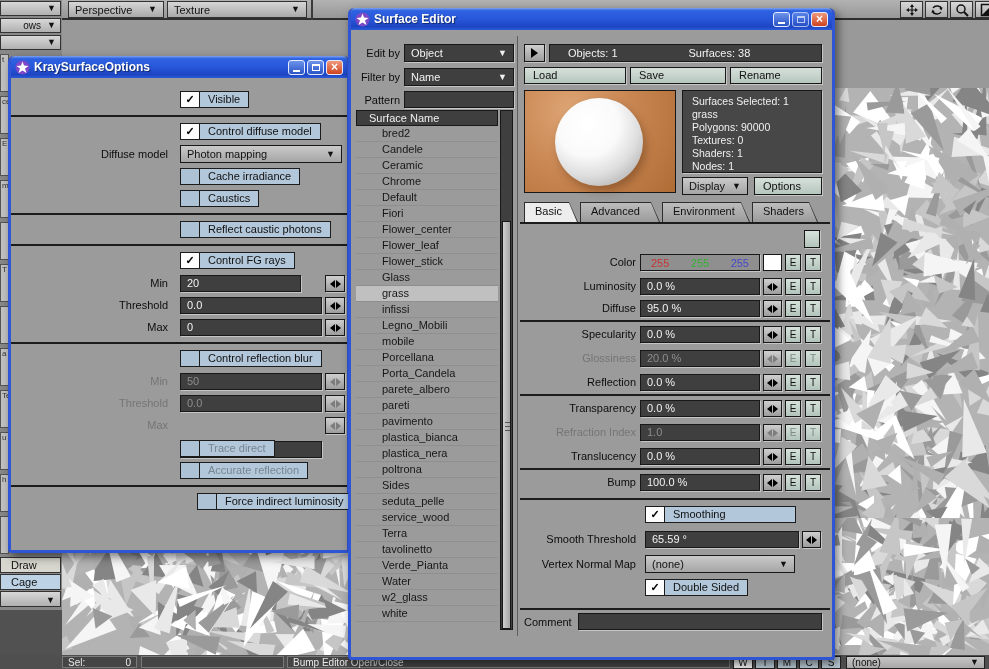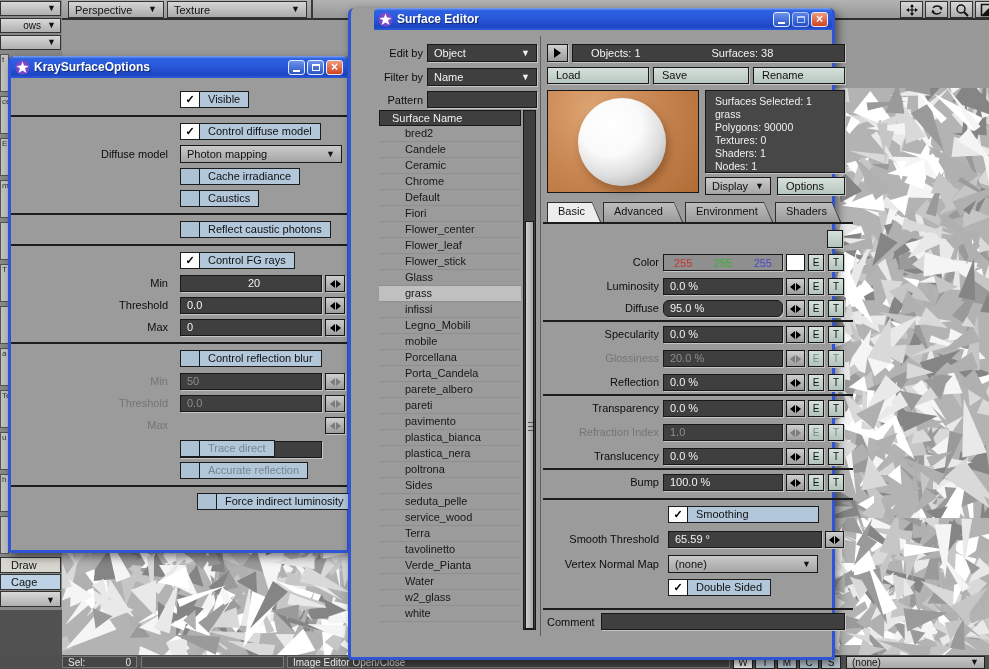--- a/index.html
+++ b/index.html
@@ -1419,21 +1419,21 @@
     <div class="sb-dark"></div>
   </div>
 
   <div class="statusbar">
     <div class="st-field" style="left:62px; width:75px;">
       <span>Sel:</span>
       <span>0</span>
     </div>
     <div class="st-field" style="left:141px; width:143px;"></div>
     <div class="st-field" style="left:287px; width:443px; justify-content:flex-start;">
-      <span>Image Editor Open/Close</span>
+      <span>Bump Editor Open/Close</span>
     </div>
     <span class="st-mode active" style="left:733px;">W</span>
     <span class="st-mode" style="left:755px;">T</span>
     <span class="st-mode" style="left:777px;">M</span>
     <span class="st-mode" style="left:799px;">C</span>
     <span class="st-mode" style="left:821px;">S</span>
     <div class="st-drop" style="left:846px; width:139px;">
       <span>(none)</span>
       <span class="arrow-dn">▼</span>
     </div>
@@ -1488,21 +1488,21 @@
         <span class="chk-box off"></span>
         <span class="chk-label">Reflect caustic photons</span>
       </span>
       <div class="divider" style="top:166px;"></div>
 
       <span class="chk" style="left:169px; top:174px;">
         <span class="chk-box on">✓</span>
         <span class="chk-label">Control FG rays</span>
       </span>
       <span class="rlabel" style="left:0; top:197px; width:163px; padding-right:6px;">Min</span>
-      <div class="dfield" style="left:169px; top:197px; width:142px;text-align:center;">20</div>
+      <div class="dfield" style="left:169px; top:197px; width:121px;">20</div>
       <div class="stepper" style="left:314px; top:197px; width:20px;">
           <span class="tri-l"></span>
           <span class="tri-r"></span>
         </div>
       <span class="rlabel" style="left:0; top:219px; width:163px; padding-right:6px;">Threshold</span>
       <div class="dfield" style="left:169px; top:219px; width:142px;">0.0</div>
       <div class="stepper" style="left:314px; top:219px; width:20px;">
           <span class="tri-l"></span>
           <span class="tri-r"></span>
         </div>
@@ -1545,21 +1545,21 @@
         <span class="chk-label">Accurate reflection</span>
       </span>
       <div class="divider" style="top:407px;"></div>
       <span class="chk" style="left:169px; top:415px;padding-left:17px;">
         <span class="chk-box off"></span>
         <span class="chk-label">Force indirect luminosity</span>
       </span>
     </div>
   </div>
 
-  <div class="window" style="left:348px; top:8px; width:487px; height:652px; z-index:6;padding-left:23px;">
+  <div class="window" style="left:348px; top:8px; width:487px; height:652px; z-index:6;">
     <div class="titlebar">
       <span class="wicon">
         <svg width="15" height="15" viewBox="0 0 15 15">
             <circle cx="7.5" cy="7.5" r="7" fill="#7b49c8"></circle>
             <path d="M7.5 1.5 L9 5.5 L13.5 6 L10 8.5 L11.5 13 L7.5 10.5 L3.5 13 L5 8.5 L1.5 6 L6 5.5 Z" fill="#fff"></path>
           </svg>
       </span>
       <span class="wtitle">Surface Editor</span>
       <span class="winbtn">
           <span class="glyph-min"></span>
@@ -1688,21 +1688,21 @@
         <div id="se-rows">
             <span class="rlabel" style="left:0;top:54px;width:116px;">Luminosity</span>
             <div class="dfield" style="left:120px;top:54px;width:120px;">0.0 %</div>
             <div class="stepper" style="left:243px;top:54px;width:19px;">
               <span class="tri-l"></span>
               <span class="tri-r"></span>
             </div>
             <div class="etbtn" style="left:265px;top:54px;">E</div>
             <div class="etbtn" style="left:285px;top:54px;">T</div>
             <span class="rlabel" style="left:0;top:76px;width:116px;">Diffuse</span>
-            <div class="dfield" style="left:120px;top:76px;width:120px;border-radius:6px;">95.0 %</div>
+            <div class="dfield" style="left:120px;top:76px;width:120px;">95.0 %</div>
             <div class="stepper" style="left:243px;top:76px;width:19px;">
               <span class="tri-l"></span>
               <span class="tri-r"></span>
             </div>
             <div class="etbtn" style="left:265px;top:76px;">E</div>
             <div class="etbtn" style="left:285px;top:76px;">T</div>
             <span class="rlabel" style="left:0;top:102px;width:116px;">Specularity</span>
             <div class="dfield" style="left:120px;top:102px;width:120px;">0.0 %</div>
             <div class="stepper" style="left:243px;top:102px;width:19px;">
               <span class="tri-l"></span>

